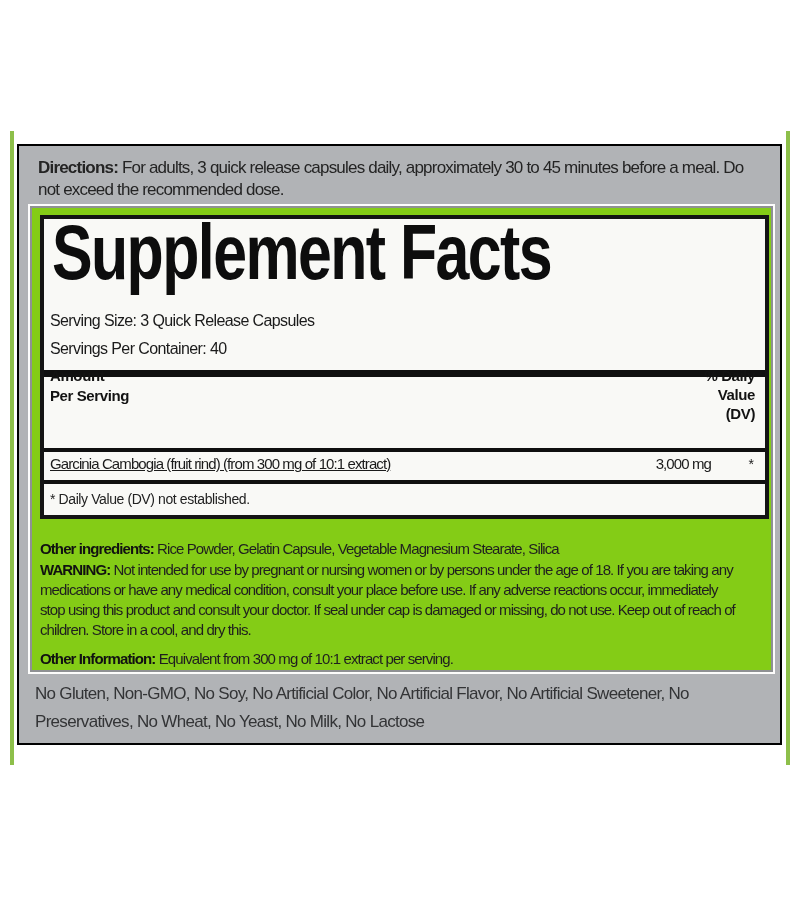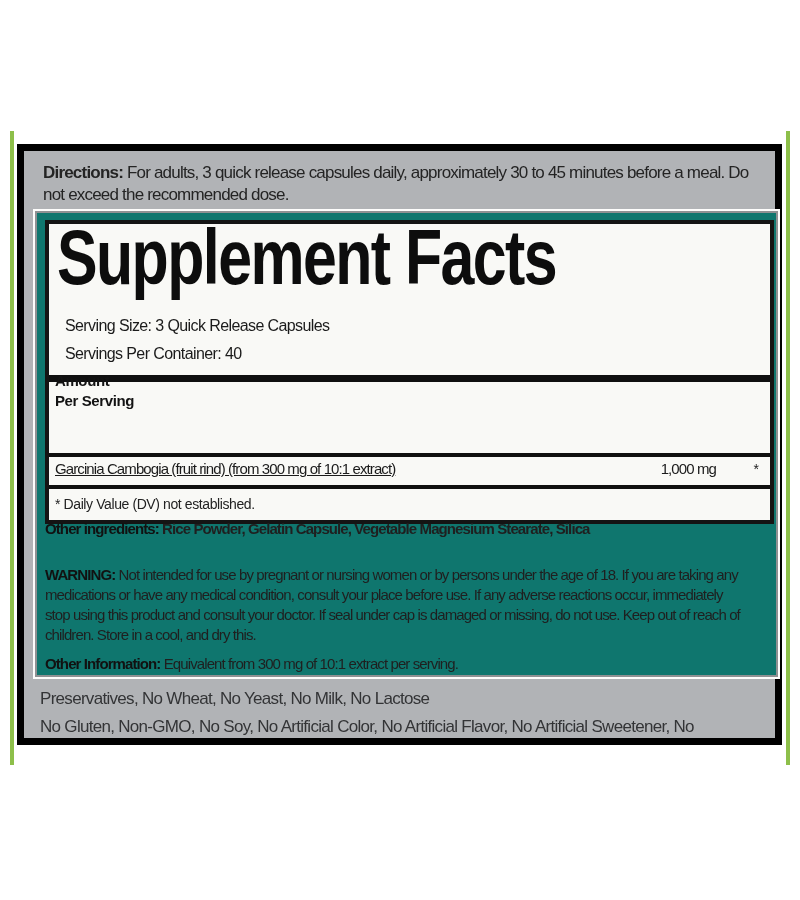--- a/index.html
+++ b/index.html
@@ -26,21 +26,21 @@
   .accent-left  { left: 10px; }
   .accent-right { left: 786px; }
 
   .gray-panel {
     position: absolute;
     left: 17px;
     top: 144px;
     width: 765px;
     height: 601px;
     background: #b1b3b6;
-    border: 7px solid #000000;
+    border: 2px solid #000000;
   }
 
   
   .directions {
     position: absolute;
     left: 19px;
     top: 11px;
     width: 740px;
     font-size: 17px;
     letter-spacing: -0.8px;
@@ -50,21 +50,21 @@
   }
   .directions b { letter-spacing: -0.8px; }
 
   
   .card {
     position: absolute;
     left: 11px;
     top: 60px;
     width: 743px;
     height: 466px;
-    background: #0f766e;
+    background: #84cc16;
     border: 2px solid #8f9193;
     outline: 2px solid #fdfdfc;
   }
 
   
   .sf-box {
     position: absolute;
     left: 8px;
     top: 7px;
     width: 729px;
@@ -80,21 +80,21 @@
     font-weight: bold;
     letter-spacing: -2px;
     line-height: 82px;
     color: #0d0d0d;
     transform: scaleX(0.78);
     transform-origin: left center;
     white-space: nowrap;
   }
   .sf-line {
     position: absolute;
-    left: 16px;
+    left: 6px;
     font-size: 16px;
     letter-spacing: -0.6px;
     color: #1b1b1b;
     white-space: nowrap;
   }
   .sf-serving-size { top: 93px; }
   .sf-servings-per { top: 121px; }
 
   .sf-rule {
     position: absolute;
@@ -148,21 +148,21 @@
   .card-para {
     position: absolute;
     left: 8px;
     font-size: 15px;
     letter-spacing: -0.9px;
     line-height: 20px;
     color: #1f1f1f;
     white-space: nowrap;
   }
   .card-para b { color: #111; }
-  .para-other-ingredients { top: 306px; font-weight: bold; }
+  .para-other-ingredients { top: 331px; }
   .para-warning           { top: 352px; }
   .para-other-info        { top: 441px; }
 
   
   .claims {
     position: absolute;
     left: 16px;
     top: 534px;
     font-size: 17px;
     letter-spacing: -0.7px;
@@ -194,27 +194,32 @@
         <div class="sf-line sf-serving-size">Serving Size: 3 Quick Release Capsules</div>
         <div class="sf-line sf-servings-per">Servings Per Container: 40</div>
 
         <div class="sf-rule sf-rule-thick"></div>
 
         <div class="sf-header">
           <div class="hdr-left">
             <div>Amount</div>
             <div>Per Serving</div>
           </div>
+          <div class="hdr-right">
+            <div>% Daily</div>
+            <div>Value</div>
+            <div>(DV)</div>
+          </div>
         </div>
 
         <div class="sf-rule sf-rule-2"></div>
 
         <div class="sf-row">
           <span class="row-name">Garcinia Cambogia (fruit rind) (from 300 mg of 10:1 extract)</span>
-          <span class="row-amount">1,000 mg</span>
+          <span class="row-amount">3,000 mg</span>
           <span class="row-dv">*</span>
         </div>
 
         <div class="sf-rule sf-rule-3"></div>
 
         <div class="sf-footnote">* Daily Value (DV) not established.</div>
       </div>
 
       <div class="card-para para-other-ingredients">
         <b>Other ingredients:</b> <span>Rice Powder, Gelatin Capsule, Vegetable Magnesium Stearate, Silica</span>
@@ -227,18 +232,18 @@
         <div>children. Store in a cool, and dry this.</div>
       </div>
 
       <div class="card-para para-other-info">
         <b>Other Information:</b> <span>Equivalent from 300 mg of 10:1 extract per serving.</span>
       </div>
 
     </div>
 
     <div class="claims">
+      <div>No Gluten, Non-GMO, No Soy, No Artificial Color, No Artificial Flavor, No Artificial Sweetener, No</div>
       <div>Preservatives, No Wheat, No Yeast, No Milk, No Lactose</div>
-      <div>No Gluten, Non-GMO, No Soy, No Artificial Color, No Artificial Flavor, No Artificial Sweetener, No</div>
     </div>
 
   </div>
 </div>
 
 </body></html>

